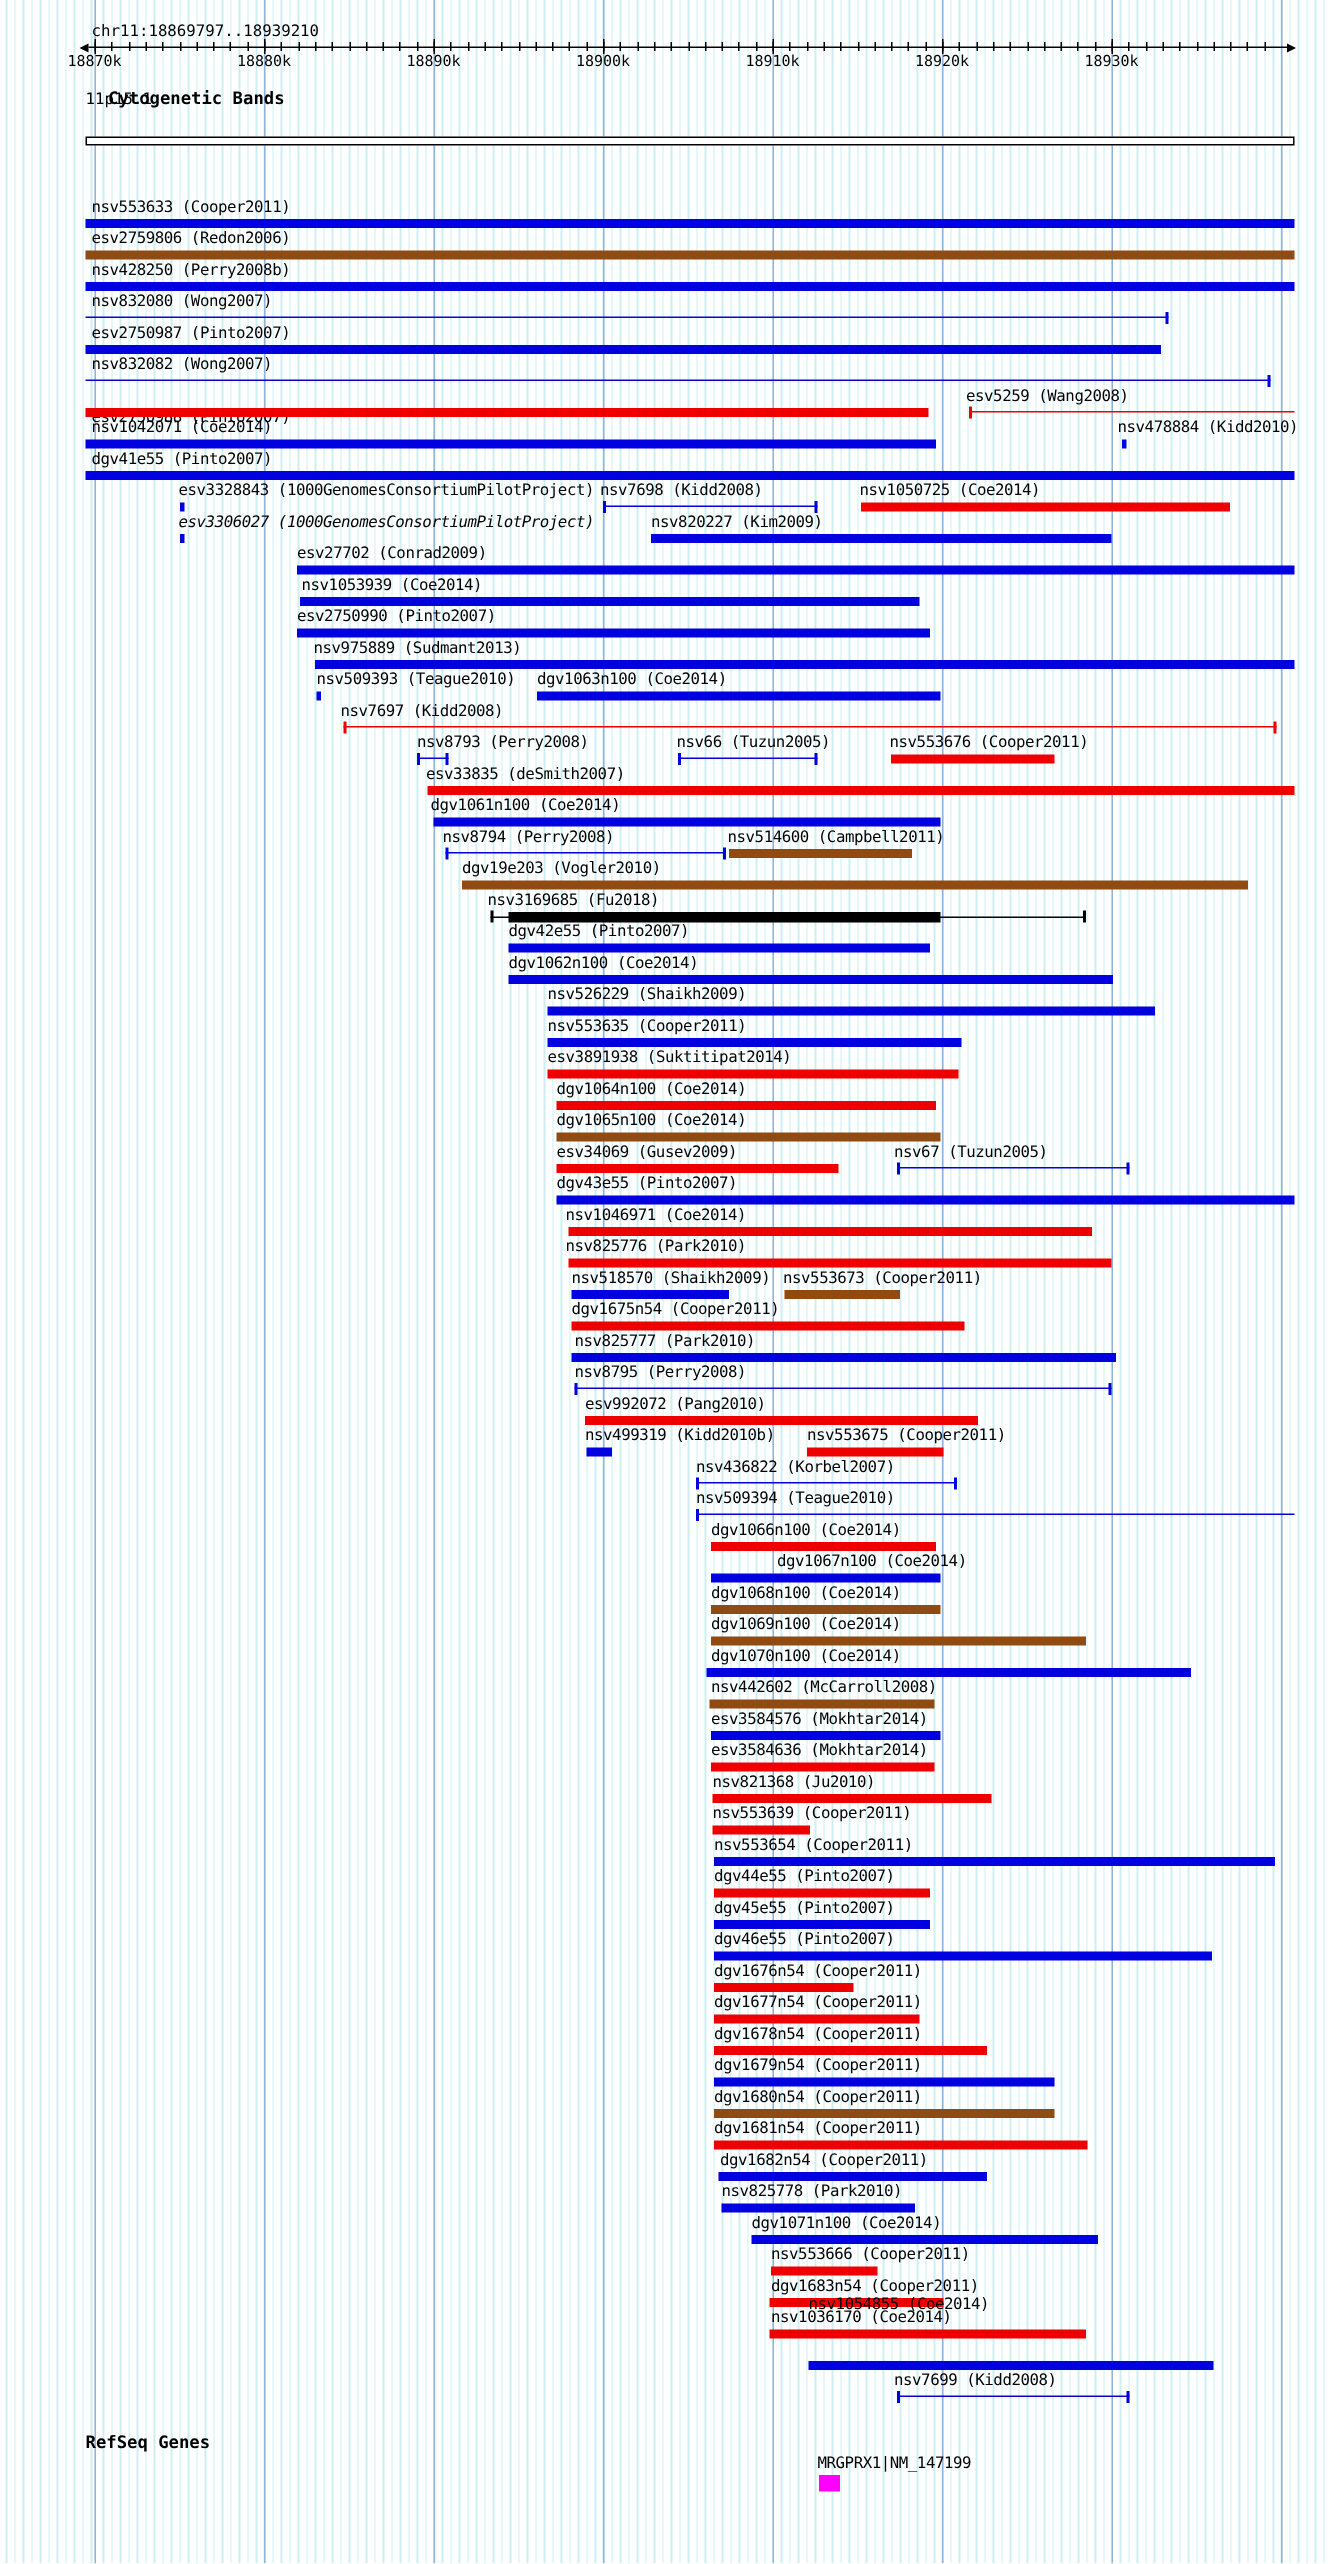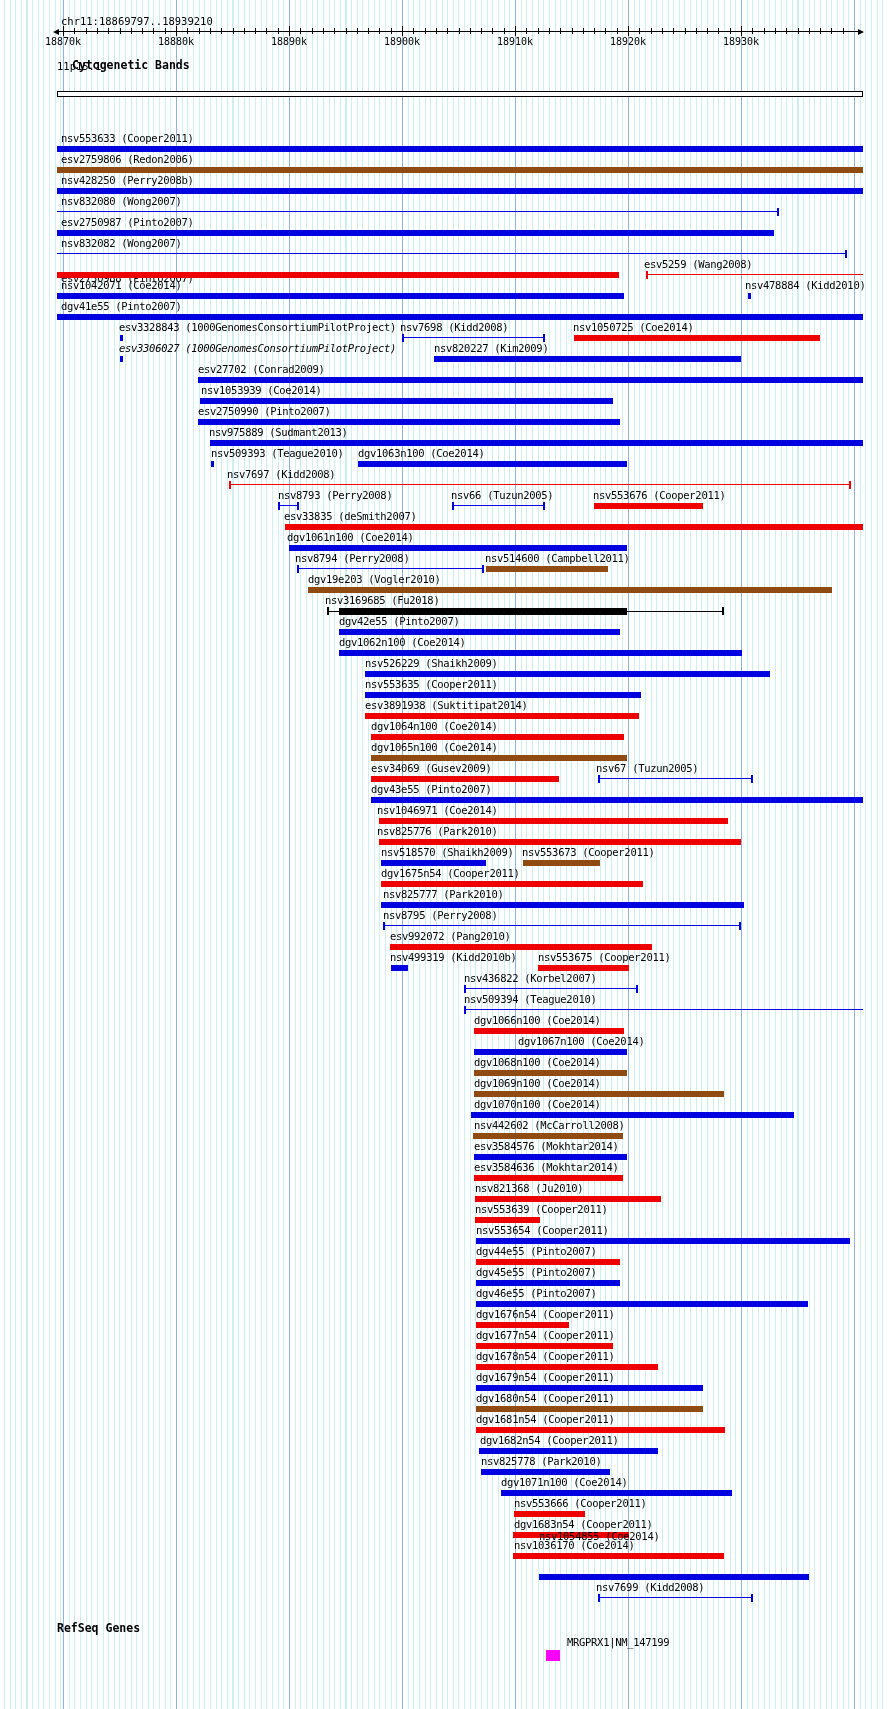--- a/index.html
+++ b/index.html
@@ -328,15 +328,15 @@
       <div class="bar" style="left: 513px; top: 1553px; width: 211px; background: rgb(238, 0, 0);"></div>
       <div class="flab" style="left: 539px; top: 1483px; margin-top: 47px;">nsv1054855 (Coe2014)</div>
       <div class="bar" style="left: 539px; top: 1574px; width: 270px; background: rgb(0, 0, 224);"></div>
       <div class="flab" style="left: 596px; top: 1581px;">nsv7699 (Kidd2008)</div>
       <div class="thin" style="left: 598px; top: 1597px; width: 155px; background: rgb(0, 0, 224);"></div>
       <div class="etick" style="left: 598px; top: 1594px; background: rgb(0, 0, 224);"></div>
       <div class="etick" style="left: 751px; top: 1594px; background: rgb(0, 0, 224);"></div>
     </div>
 
   <div class="hdr" id="refseqTitle" style="left: 57px; top: 1622px;">RefSeq Genes</div>
-  <div class="flab" id="geneLabel" style="left: 545px; top: 1636px; padding-left: 22px;">MRGPRX1|NM_147199</div>
+  <div class="flab" id="geneLabel" style="left: 545px; top: 1636px;">MRGPRX1|NM_147199</div>
   <div class="genebox" id="geneBox" style="left: 546px; top: 1650px; width: 14px; height: 11px; background: rgb(255, 0, 255);"></div>
 </div>
 
 </body></html>

